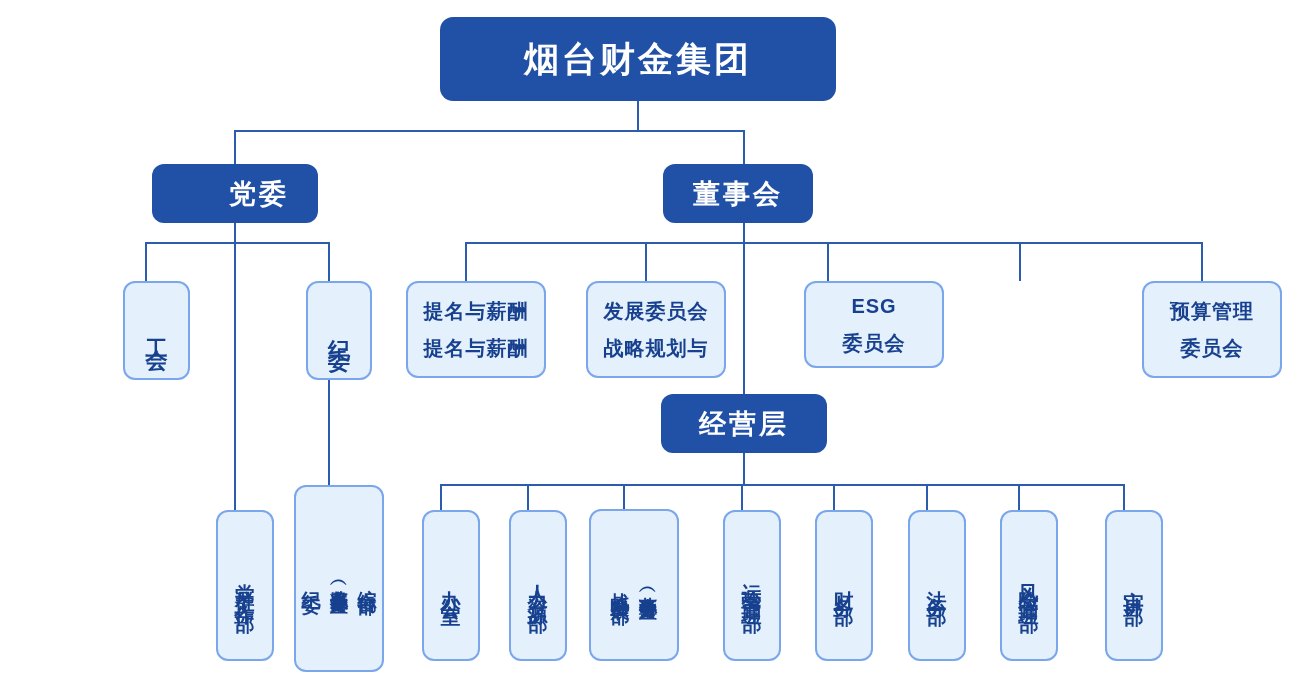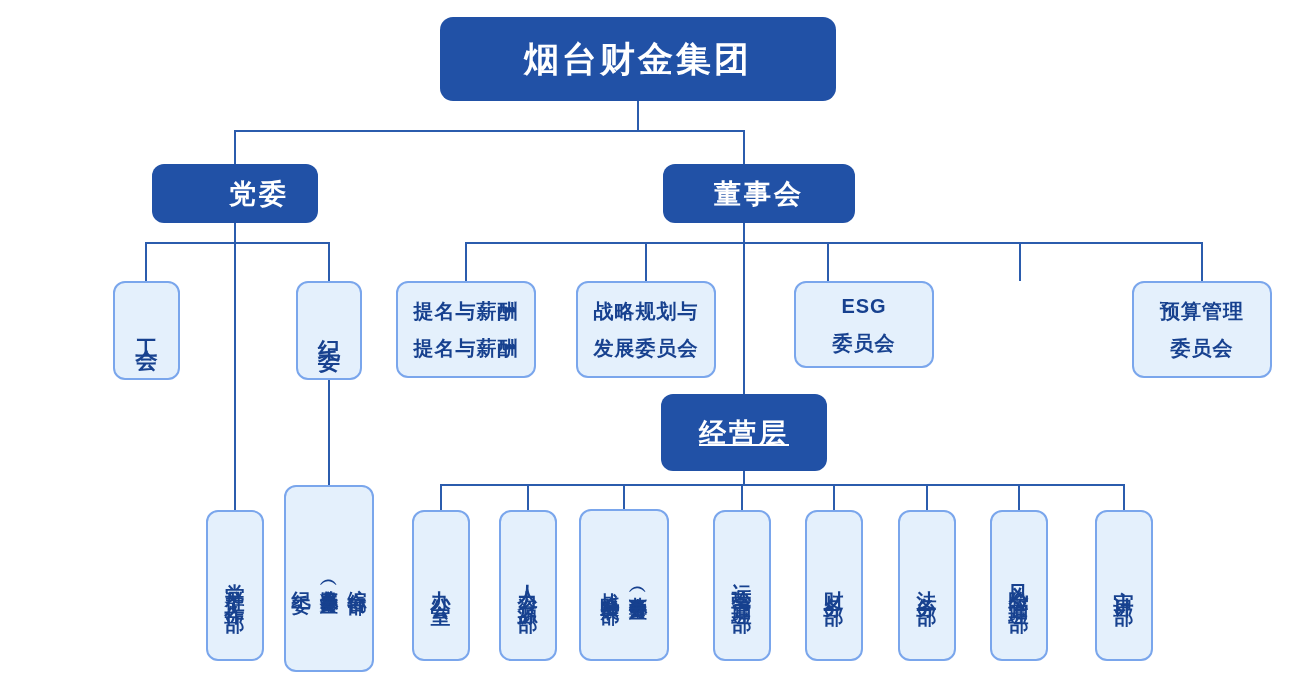--- a/index.html
+++ b/index.html
@@ -20,21 +20,21 @@
   .line{position:absolute;background:var(--line-blue);}
   .node{position:absolute;display:flex;align-items:center;justify-content:center;text-align:center;}
   .dark{
     background:var(--primary-blue);color:#ffffff;border-radius:12px;
     font-weight:700;letter-spacing:3px;text-align:center;
   }
   .root-node{font-size:35px;border-radius:13px;}
   .lvl2{font-size:27px;}
   .light{
     background:var(--light-fill);border:2px solid var(--light-border);
-    border-radius:12px;color:var(--text-navy);font-weight:700;
+    border-radius:12px;color:var(--text-navy);font-weight:700;margin-left:10px;
   }
   .committee{flex-direction:column;font-size:20px;line-height:37px;letter-spacing:1px;}
   .cline{display:block;}
   
   .vtext{writing-mode:vertical-rl;text-orientation:upright;line-height:28px;}
   .vcol{text-align:center;}
   .v-sp{font-size:20px;letter-spacing:7px;}
   .v-sp-lg{font-size:22px;letter-spacing:10px;}
   .v-tight{font-size:18px;letter-spacing:1px;}
   .v-mid{font-size:19px;letter-spacing:3px;}
@@ -71,49 +71,49 @@
   <div class="line" style="left:1018px;top:484px;width:2px;height:26px;"></div>
   <div class="line" style="left:1123px;top:484px;width:2px;height:26px;"></div>
 
   <div class="node dark root-node" style="left:440px;top:17px;width:396px;height:84px;">
     <span>烟台财金集团</span>
   </div>
 
   <div class="node dark lvl2" style="left:152px;top:164px;width:166px;height:59px;padding-left:48px;">
     <span>党委</span>
   </div>
-  <div class="node dark lvl2" style="left:663px;top:164px;width:192px;height:59px;">
+  <div class="node dark lvl2" style="left:663px;top:164px;width:150px;height:59px;">
     <span>董事会</span>
   </div>
 
   <div class="node light" style="left:113px;top:281px;width:67px;height:99px;">
     <div class="vtext vcol v-sp-lg">工会</div>
   </div>
   <div class="node light" style="left:296px;top:281px;width:66px;height:99px;">
     <div class="vtext vcol v-sp-lg">纪委</div>
   </div>
 
   <div class="node light committee" style="left:396px;top:281px;width:140px;height:97px;">
     <span class="cline">提名与薪酬</span>
     <span class="cline">提名与薪酬</span>
   </div>
   <div class="node light committee" style="left:576px;top:281px;width:140px;height:97px;">
+    <span class="cline">发展委员会</span>
     <span class="cline">战略规划与</span>
-    <span class="cline">发展委员会</span>
   </div>
   <div class="node light committee" style="left:794px;top:281px;width:140px;height:87px;">
     <span class="cline">ESG</span>
     <span class="cline">委员会</span>
   </div>
   <div class="node light committee" style="left:1132px;top:281px;width:140px;height:97px;">
     <span class="cline">预算管理</span>
     <span class="cline">委员会</span>
   </div>
 
-  <div class="node dark lvl2" style="left:661px;top:394px;width:166px;height:77px;text-decoration:underline;">
+  <div class="node dark lvl2" style="left:661px;top:394px;width:166px;height:59px;">
     <span>经营层</span>
   </div>
 
   <div class="node light" style="left:206px;top:510px;width:58px;height:151px;">
     <div class="vtext vcol v-sp">党群工作部</div>
   </div>
 
   <div class="node light" style="left:284px;top:485px;width:90px;height:187px;">
     <div class="vtext">
       <div class="vcol v-mid">综合部</div>

